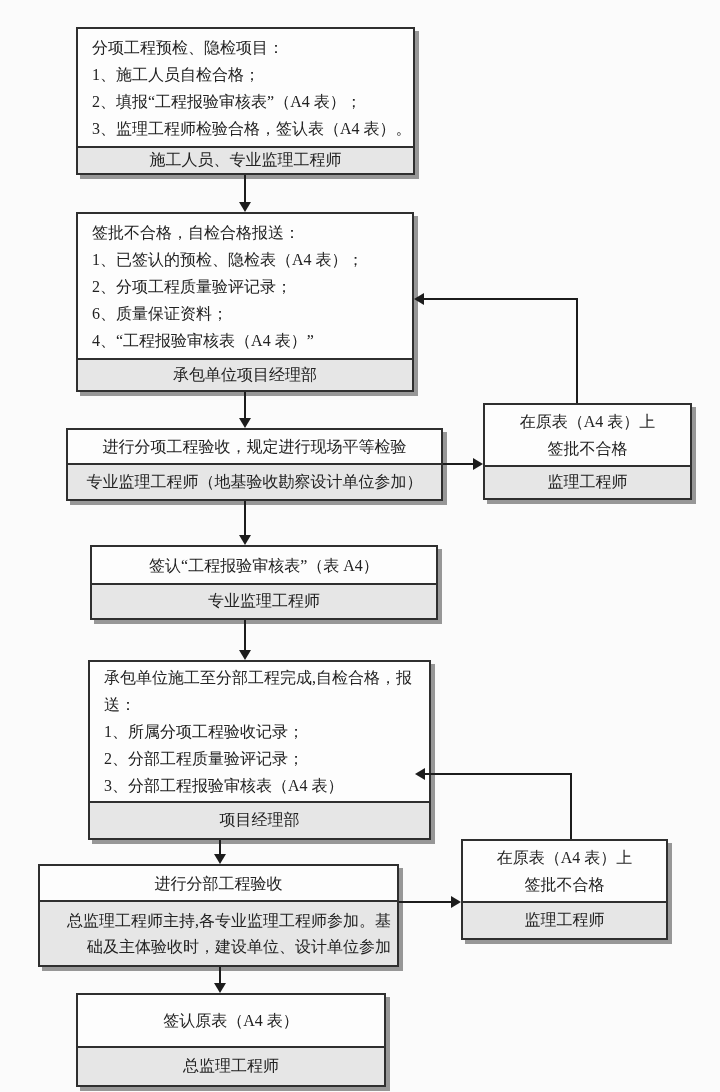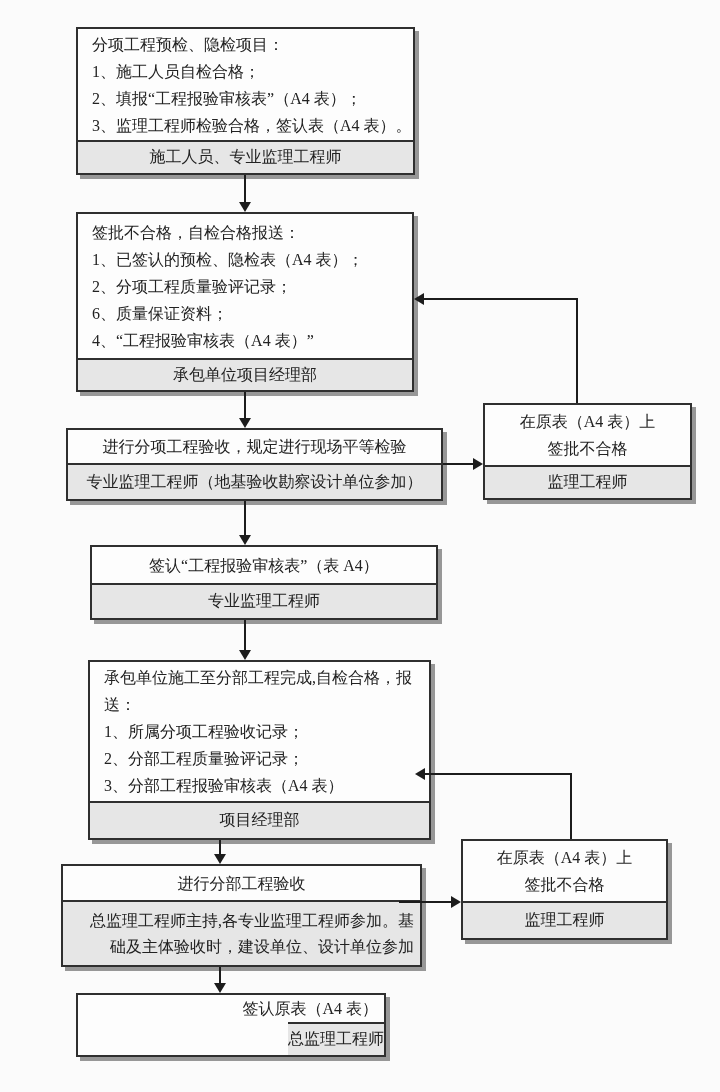--- a/index.html
+++ b/index.html
@@ -39,21 +39,21 @@
 
 <div id="canvas">
 
   <div class="node" style="left:76px;top:27px;width:339px;height:148px;">
     <div class="body">
       <div class="ln">分项工程预检、隐检项目：</div>
       <div class="ln">1、施工人员自检合格；</div>
       <div class="ln">2、填报“工程报验审核表”（A4 表）；</div>
       <div class="ln">3、监理工程师检验合格，签认表（A4 表）。</div>
     </div>
-    <div class="footer" style="height:33px;">施工人员、专业监理工程师</div>
+    <div class="footer" style="height:27px;">施工人员、专业监理工程师</div>
   </div>
 
   <div class="node" style="left:76px;top:212px;width:338px;height:180px;">
     <div class="body">
       <div class="ln">签批不合格，自检合格报送：</div>
       <div class="ln">1、已签认的预检、隐检表（A4 表）；</div>
       <div class="ln">2、分项工程质量验评记录；</div>
       <div class="ln">6、质量保证资料；</div>
       <div class="ln">4、“工程报验审核表（A4 表）”</div>
     </div>
@@ -85,36 +85,36 @@
   <div class="node" style="left:88px;top:660px;width:343px;height:180px;">
     <div class="body">
       <div class="ln wrap">承包单位施工至分部工程完成,自检合格，报送：</div>
       <div class="ln">1、所属分项工程验收记录；</div>
       <div class="ln">2、分部工程质量验评记录；</div>
       <div class="ln">3、分部工程报验审核表（A4 表）</div>
     </div>
     <div class="footer" style="height:37px;">项目经理部</div>
   </div>
 
-  <div class="node" style="left:38px;top:864px;width:361px;height:103px;margin-left:23px;">
+  <div class="node" style="left:38px;top:864px;width:361px;height:103px;">
     <div class="body center">
       <div class="ln">进行分部工程验收</div>
     </div>
     <div class="footer left" style="height:65px;">总监理工程师主持,各专业监理工程师参加。基础及主体验收时，建设单位、设计单位参加</div>
   </div>
 
   <div class="node" style="left:461px;top:839px;width:207px;height:101px;">
     <div class="body center">
       <div class="ln">在原表（A4 表）上</div>
       <div class="ln">签批不合格</div>
     </div>
     <div class="footer" style="height:37px;">监理工程师</div>
   </div>
 
-  <div class="node" style="left:76px;top:993px;width:310px;height:64px;align-items:flex-end;">
+  <div class="node" style="left:76px;top:993px;width:310px;height:94px;">
     <div class="body center">
       <div class="ln">签认原表（A4 表）</div>
     </div>
     <div class="footer" style="height:39px;">总监理工程师</div>
   </div>
 
   <div class="vl" style="left:244px;top:175px;height:28px;"></div>
   <div class="ah ah-down" style="left:239px;top:202px;"></div>
 
   <div class="vl" style="left:244px;top:392px;height:27px;"></div>

